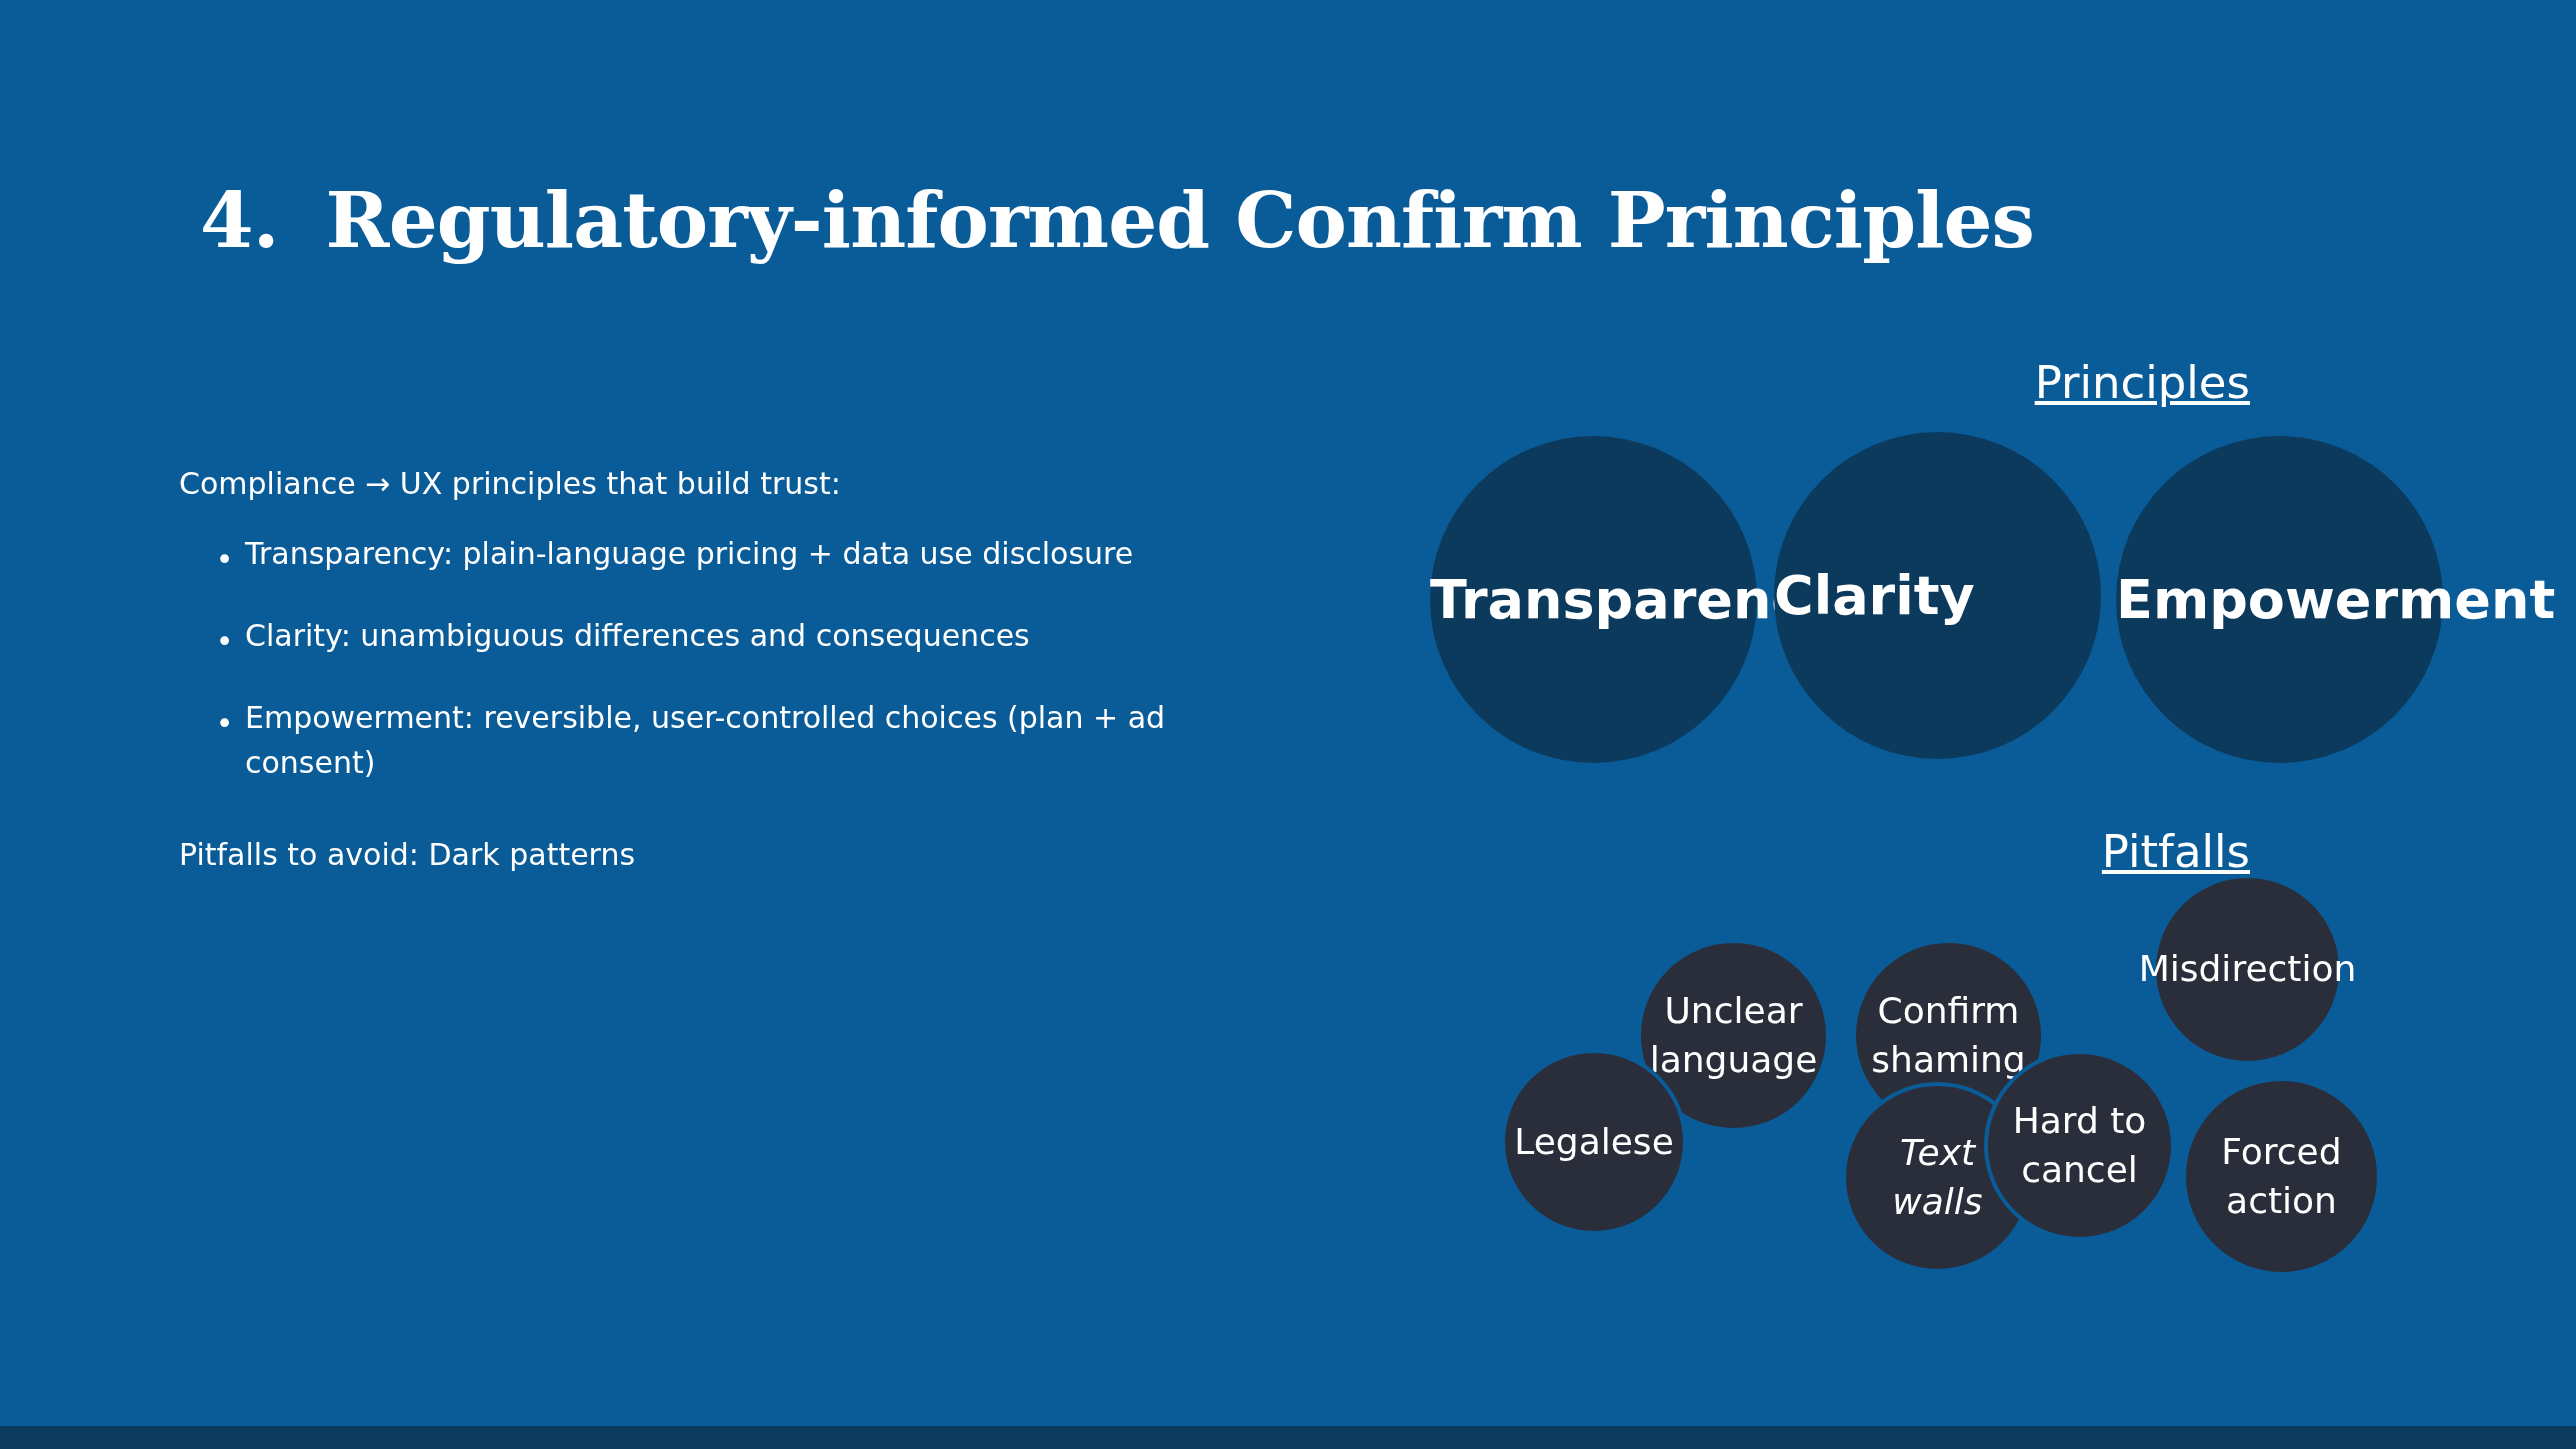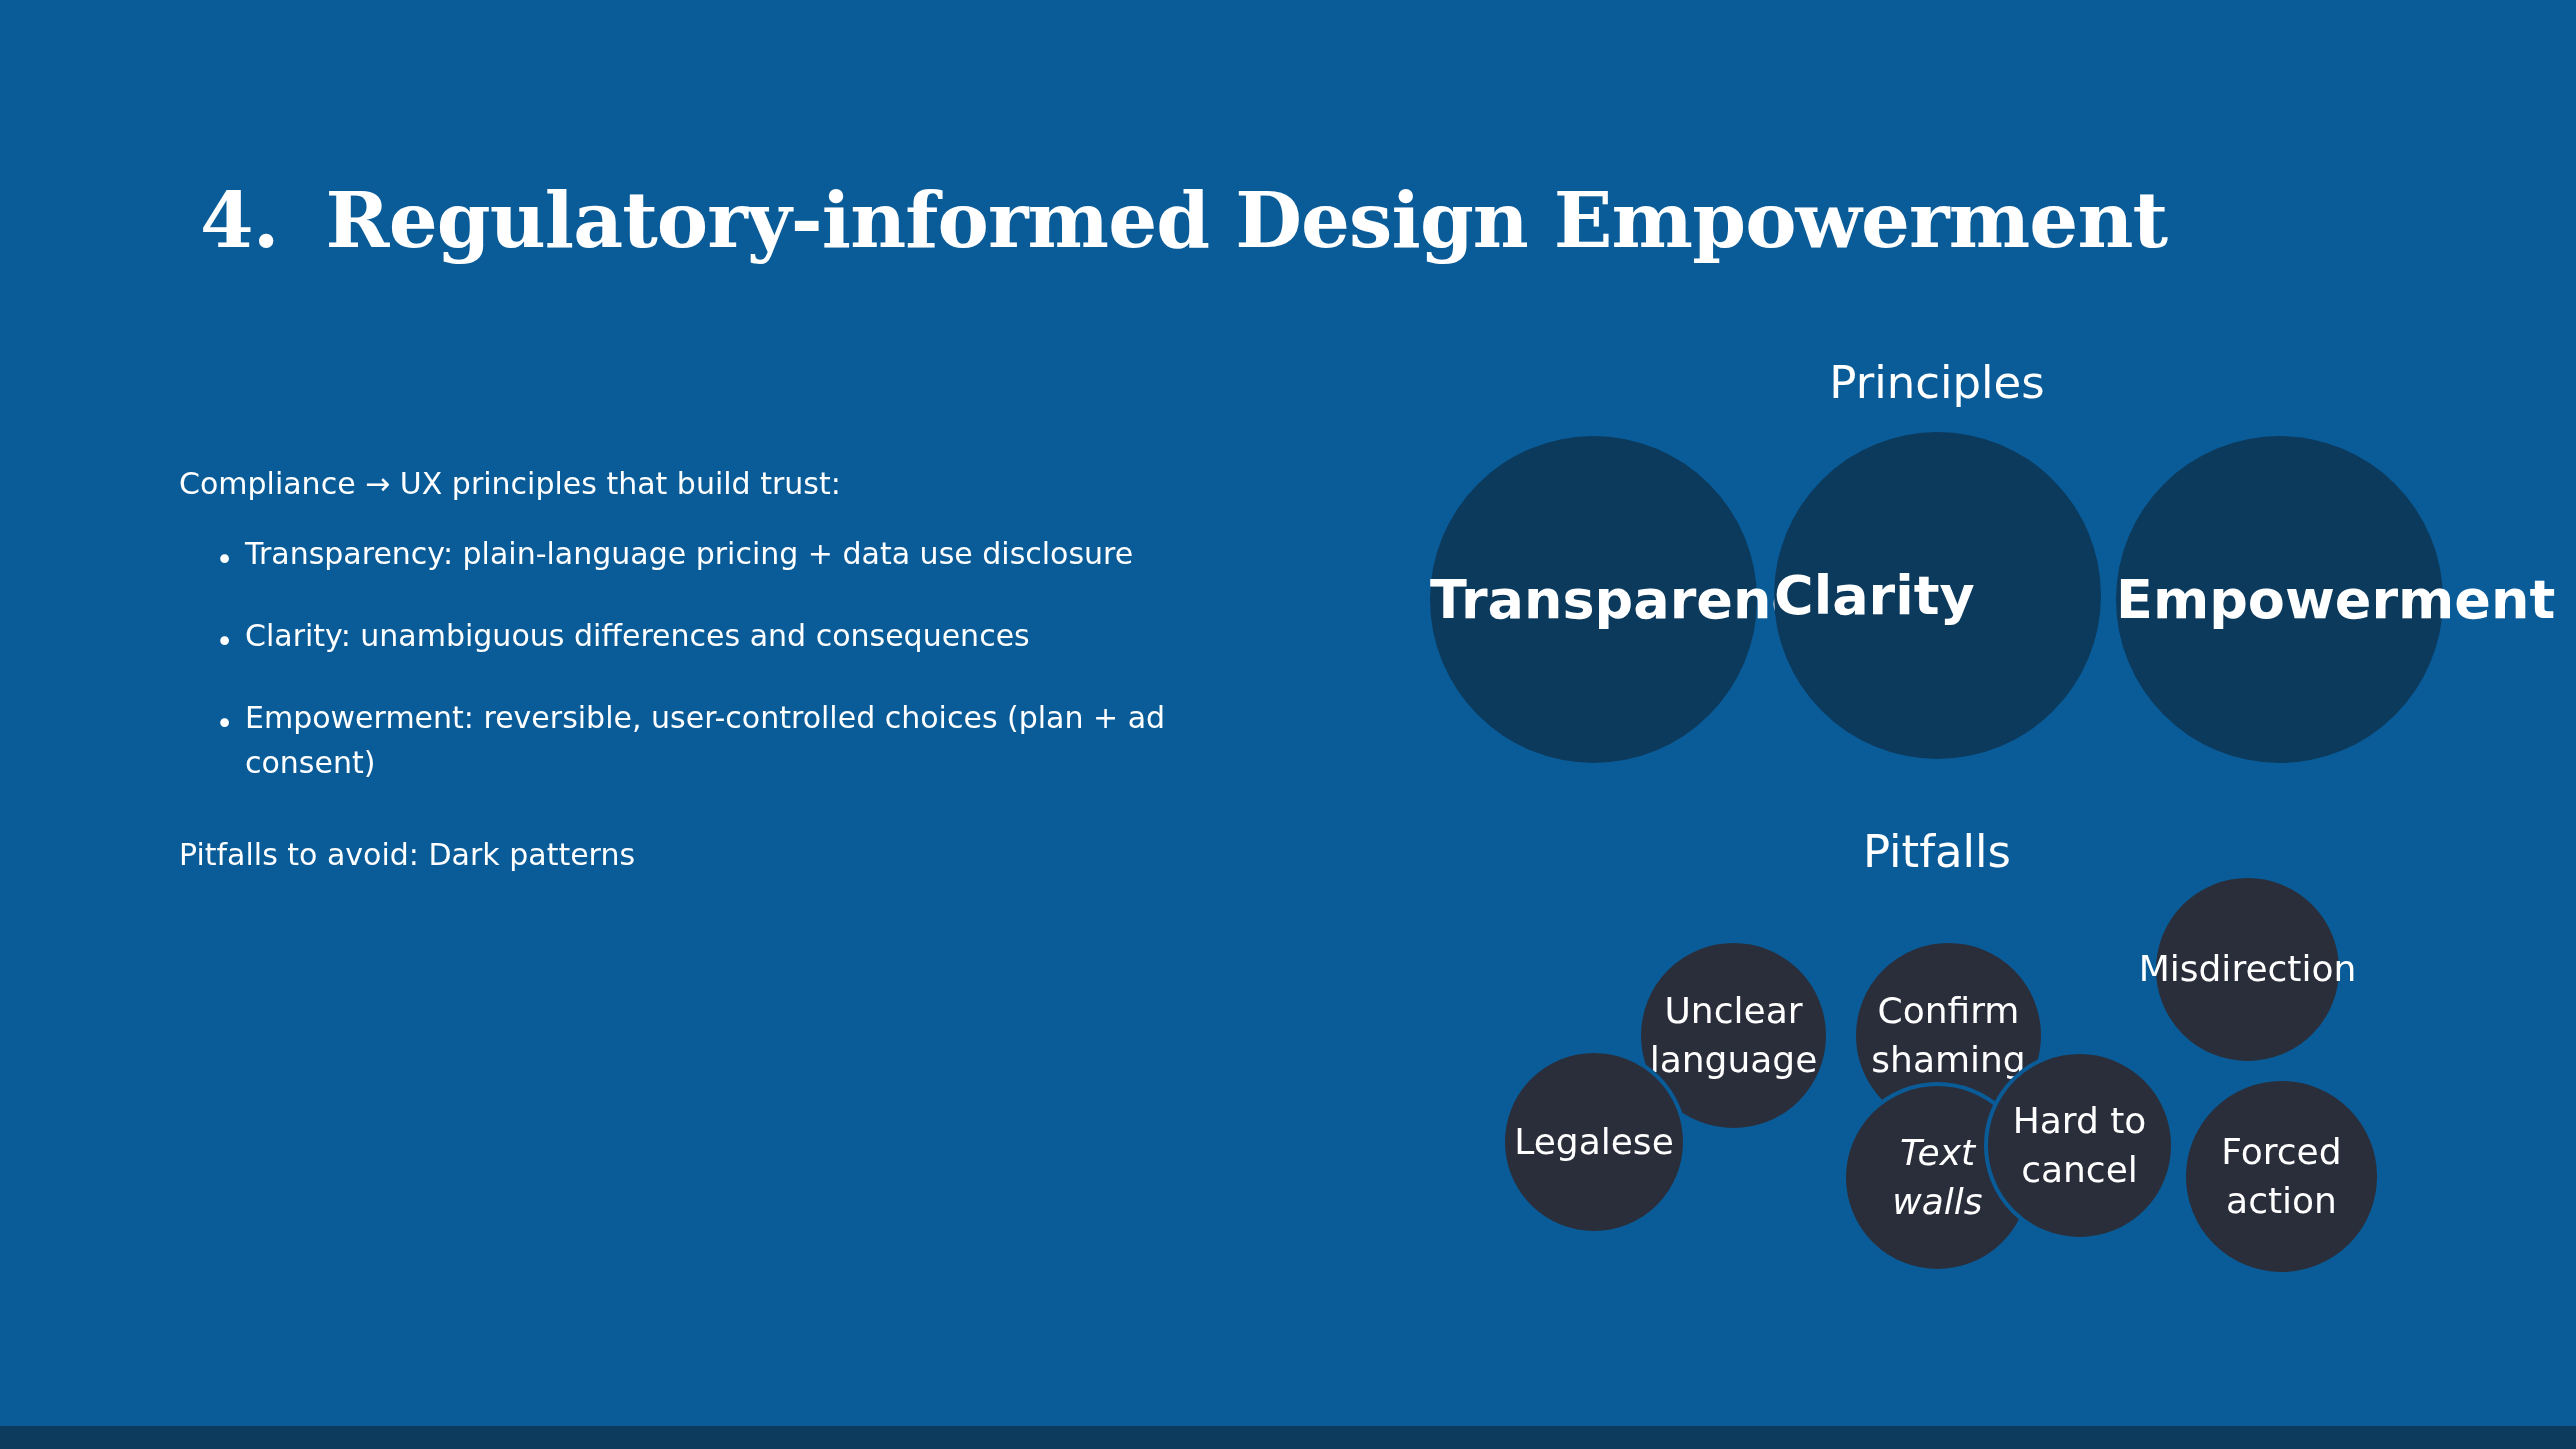--- a/index.html
+++ b/index.html
@@ -56,23 +56,24 @@
     line-height: 57px;
   }
   .bullet-marker::before { content: "•"; }
   .bullet-text { max-width: 1029px; }
   .pitfalls-line { margin-top: 47px; }
 
   
   .diagram-heading {
     position: absolute;
     width: 626px;
-    text-align: center;
+    text-align: right;
     font-size: 45px;
     color: #ffffff;
+    text-decoration: underline;
   }
   .principles-heading { left: 1624px; top: 356px; }
   .pitfalls-heading   { left: 1624px; top: 825px; }
 
   
   .principle-circle {
     position: absolute;
     width: 327px;
     height: 327px;
     border-radius: 50%;
@@ -124,21 +125,21 @@
     background: #0d3b5e;
   }
 </style>
 </head>
 <body>
 
 <div class="slide">
 
   <div class="title-block">
     <span>4.</span>
-    <span>Regulatory-informed Design Empowerment</span>
+    <span>Regulatory-informed Confirm Principles</span>
   </div>
 
   <div class="body-block">
     <div class="intro-line">Compliance → UX principles that build trust:</div>
 
     <ul class="bullet-list">
       <li class="bullet-item">
         <span class="bullet-marker"></span>
         <span class="bullet-text">Transparency: plain-language pricing + data use disclosure</span>
       </li>

